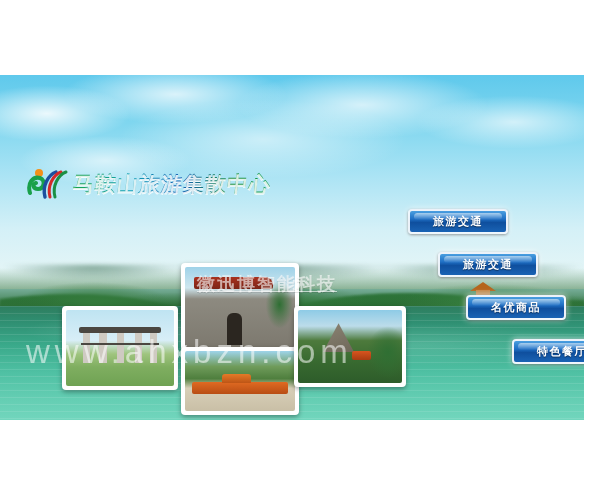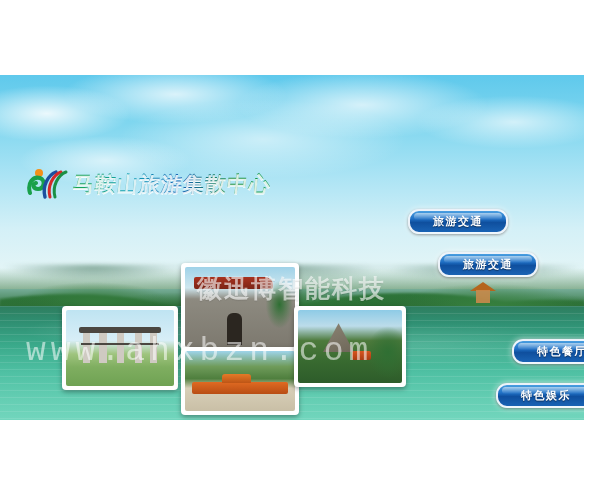--- a/index.html
+++ b/index.html
@@ -134,38 +134,39 @@
   .ph-peak:before{content:"";position:absolute;left:24%;top:18%;width:30%;height:40%;
     background:linear-gradient(160deg,#8b8474,#6e6759);clip-path:polygon(50% 0,100% 100%,0 100%);}
   .ph-peak:after{content:"";position:absolute;left:52%;top:56%;width:18%;height:12%;
     background:linear-gradient(180deg,#d8551f,#a93c12);border-radius:2px;}
   .ph-peak .foliage{position:absolute;right:0;top:22%;width:34%;height:72%;
     background:radial-gradient(ellipse at 60% 50%,#2f6f33,rgba(47,111,51,0) 70%);}
 
   
   .wm{position:absolute;pointer-events:none;user-select:none;white-space:nowrap;}
   #wm-cn{
-    left:197px;top:197px;font-size:25px;font-weight:bold;letter-spacing:2px;
+    left:197px;top:197px;font-size:18px;font-weight:bold;letter-spacing:2px;
     font-family:"DejaVu Sans","Liberation Sans",sans-serif;
     color:rgba(255,255,255,.62);
     text-shadow:0 1px 1px rgba(0,0,0,.10);
+    text-decoration:underline;
   }
   #wm-url{
     left:26px;top:258px;font-size:33px;letter-spacing:5px;
-    font-family:Liberation Mono, monospace;
+    font-family:Liberation Sans, sans-serif;
     color:rgba(255,255,255,.55);
     text-align:right;
   }
 
   
   .navbtn{
     position:absolute;
     display:flex;align-items:center;justify-content:center;
     height:21px;padding:0 14px;min-width:68px;
-    border-radius:11px;
+    border-radius:4px;
     color:#ffffff;font-size:11px;font-weight:bold;letter-spacing:1.5px;
     font-family:"DejaVu Sans","Liberation Sans",sans-serif;
     background:linear-gradient(180deg,#4a9fe0 0%,#1f6fc4 38%,#0f4f9e 55%,#1a63b4 100%);
     border:2px solid rgba(255,255,255,.92);
     box-shadow:0 1px 3px rgba(0,0,0,.38), 0 0 6px rgba(255,255,255,.75);
     text-shadow:0 1px 1px rgba(0,0,0,.45);
     cursor:pointer;white-space:nowrap;
   }
   .navbtn:after{
     content:"";position:absolute;left:4px;right:4px;top:2px;height:7px;
@@ -237,23 +238,23 @@
     <div class="wm" id="wm-url">www.ahxbzn.com</div>
 
     <div class="navbtn" style="left:408px;top:134px;">
       <span>旅游交通</span>
     </div>
 
     <div class="navbtn" style="left:438px;top:177px;">
       <span>旅游交通</span>
     </div>
 
+    <div class="navbtn" style="left:466px;top:220px;">
+      <span>名优商品</span>
+    </div>
 
     <div class="navbtn" style="left:484px;top:264px;margin-left:28px;">
       <span>特色餐厅</span>
     </div>
 
-    <div class="navbtn" style="left:496px;top:308px;">
-      <span>特色娱乐</span>
-    </div>
 
   </div>
 </div>
 
 </body></html>

